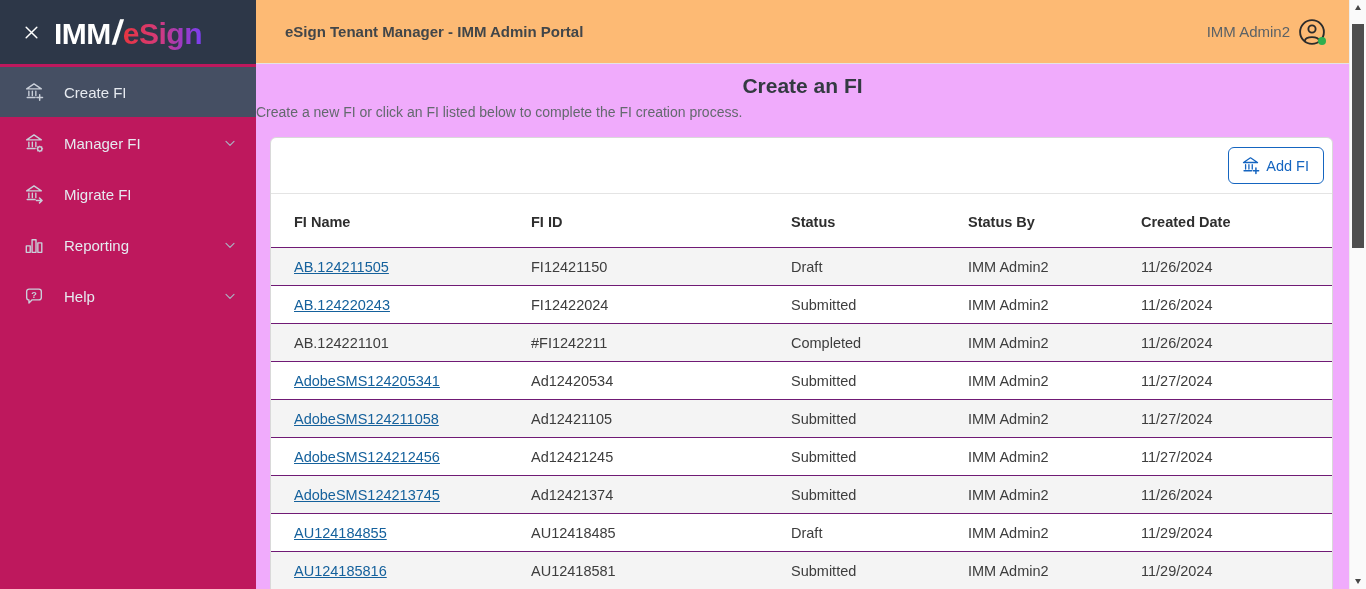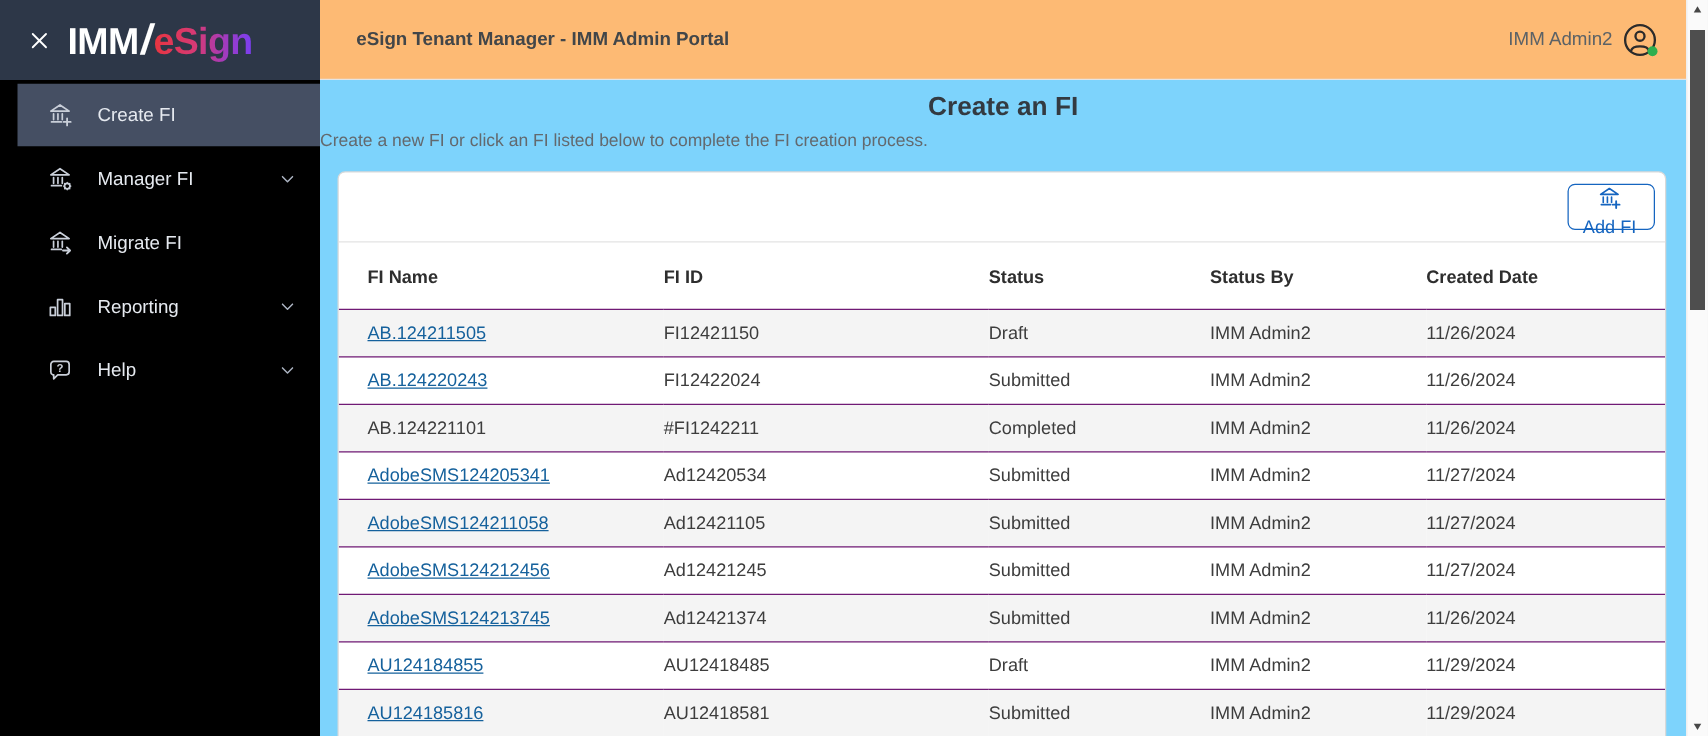--- a/index.html
+++ b/index.html
@@ -1,49 +1,49 @@
 <!DOCTYPE html>
 <html><head>
 <meta charset="utf-8">
 <style>
   * { margin:0; padding:0; box-sizing:border-box; }
   html,body { width:1366px; height:589px; overflow:hidden; }
   body { font-family:"Liberation Sans", sans-serif; background:#efefef; position:relative; }
 
   
-  .sidebar { position:absolute; left:0; top:0; width:256px; height:589px; background:#000000; z-index:5; }
+  .sidebar { position:absolute; left:0; top:0; width:256px; height:589px; background:#be185d; z-index:5; }
   .logo-bar { height:64px; background:#2d3748; display:flex; align-items:center; padding:0 16px; }
   .close-x { width:30px; height:30px; display:flex; align-items:center; justify-content:center; cursor:pointer; }
   .logo { margin-left:8px; font-size:30px; font-weight:bold; letter-spacing:-0.5px; display:flex; align-items:baseline; }
   .logo .imm { color:#ffffff; }
   .logo .slash { color:#ffffff; font-weight:bold; margin:0 1px 0 2px; font-size:34px; transform:skewX(-8deg); display:inline-block; }
   .logo .esign { background:linear-gradient(90deg,#e8353f 0%, #d43a7a 45%, #9c3bc4 75%, #7a3ff2 100%); -webkit-background-clip:text; background-clip:text; color:transparent; }
-  .menu { padding-top:2px;margin-left:14px; }
+  .menu { padding-top:2px; }
   .menu-item { height:50px; display:flex; align-items:center; padding:0 18px 0 22px; color:#e6eaf0; font-size:15px; cursor:pointer; margin-top:1px; }
   .menu-item.active { background:#454f63; }
   .mi-icon { width:24px; height:24px; color:#c9cfd9; display:flex; align-items:center; justify-content:center; }
   .mi-label { margin-left:18px; flex:1; }
   .mi-chevron { color:#aab2c0; display:flex; align-items:center; }
 
   
   .main { position:absolute; left:256px; top:0; width:1093px; height:589px; }
   .topbar { height:64px; background:#fdba74; border-bottom:1px solid #e4e4e4; display:flex; align-items:center; padding:0 23px 0 29px; }
   .topbar-title { font-size:15px; font-weight:bold; color:#424649; flex:1; }
   .user-box { display:flex; align-items:center; gap:8px; }
   .user-name { font-size:15px; color:#5c6266; }
   .avatar { position:relative; width:28px; height:28px; cursor:pointer; }
   .online-dot { position:absolute; right:0px; bottom:1px; width:8px; height:8px; border-radius:50%; background:#2eaf4e; }
 
-  .content { position:absolute; left:0; right:0; top:64px; bottom:0; background:#7dd3fc; overflow:hidden; }
+  .content { position:absolute; left:0; right:0; top:64px; bottom:0; background:#f0abfc; overflow:hidden; }
   .page-title { text-align:center; margin-top:10px; font-size:21px; font-weight:bold; color:#333a41; }
   .page-subtitle { text-align:left; margin-top:6px; font-size:14px; color:#63696e; }
 
   .card { position:absolute; left:14px; top:73px; width:1063px; height:620px; background:#ffffff; border:1px solid #d9d9d9; border-radius:6px; overflow:hidden; }
   .card-toolbar { height:56px; border-bottom:1px solid #e4e4e4; display:flex; align-items:center; justify-content:flex-end; padding-right:8px; }
-  .add-fi-btn { display:flex; align-items:center; gap:5px; height:37px; padding:0 14px 0 11px; background:#ffffff; border:1px solid #1565c0; border-radius:6px; color:#1565c0; font-size:14.5px; font-family:"Liberation Sans", sans-serif; cursor:pointer;flex-direction:column; }
+  .add-fi-btn { display:flex; align-items:center; gap:5px; height:37px; padding:0 14px 0 11px; background:#ffffff; border:1px solid #1565c0; border-radius:6px; color:#1565c0; font-size:14.5px; font-family:"Liberation Sans", sans-serif; cursor:pointer; }
   .add-fi-btn .btn-icon { display:flex; align-items:center; }
 
   table { width:100%; border-collapse:collapse; table-layout:fixed; }
   th { text-align:left; font-size:14.5px; font-weight:bold; color:#2e2e2e; padding:20px 0 17px 0; }
   th:first-child, td:first-child { padding-left:23px; }
   td { height:38px; font-size:14.5px; color:#3d3d3d; }
   tbody tr { border-top:1px solid #701a75; }
   tbody tr:nth-child(odd) { background:#f4f4f4; }
   .fi-link { color:#15619c; text-decoration:underline; cursor:pointer; }
 

